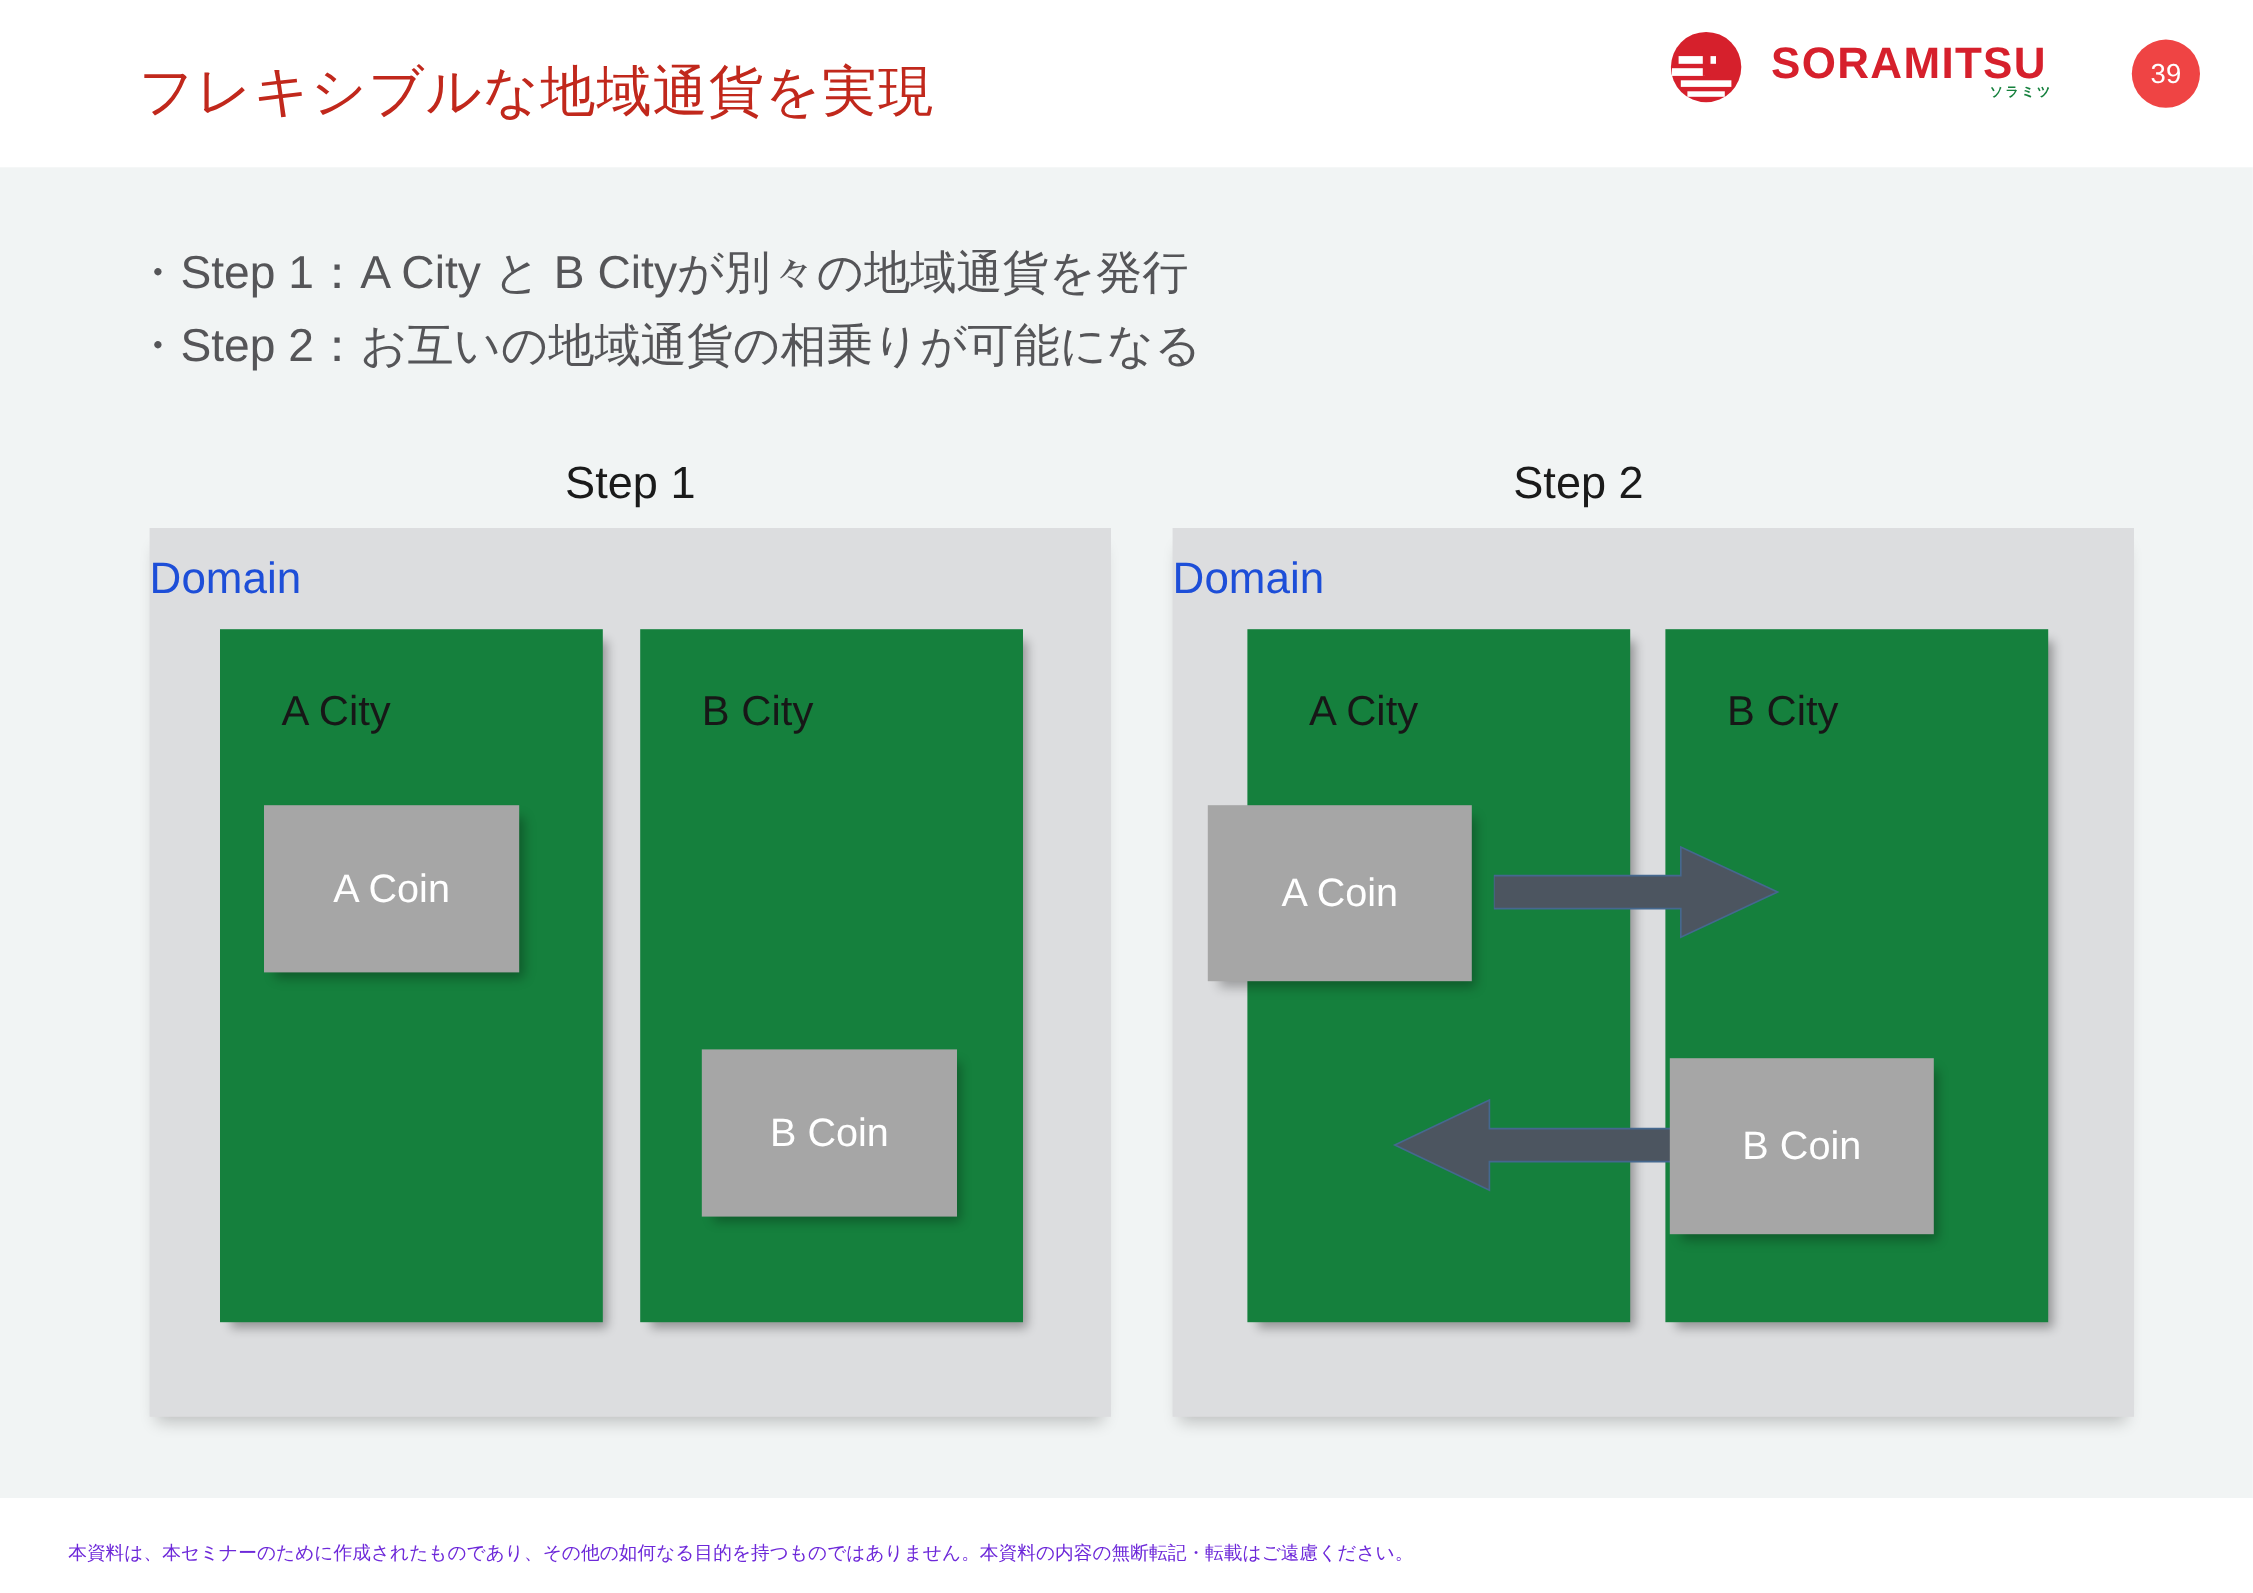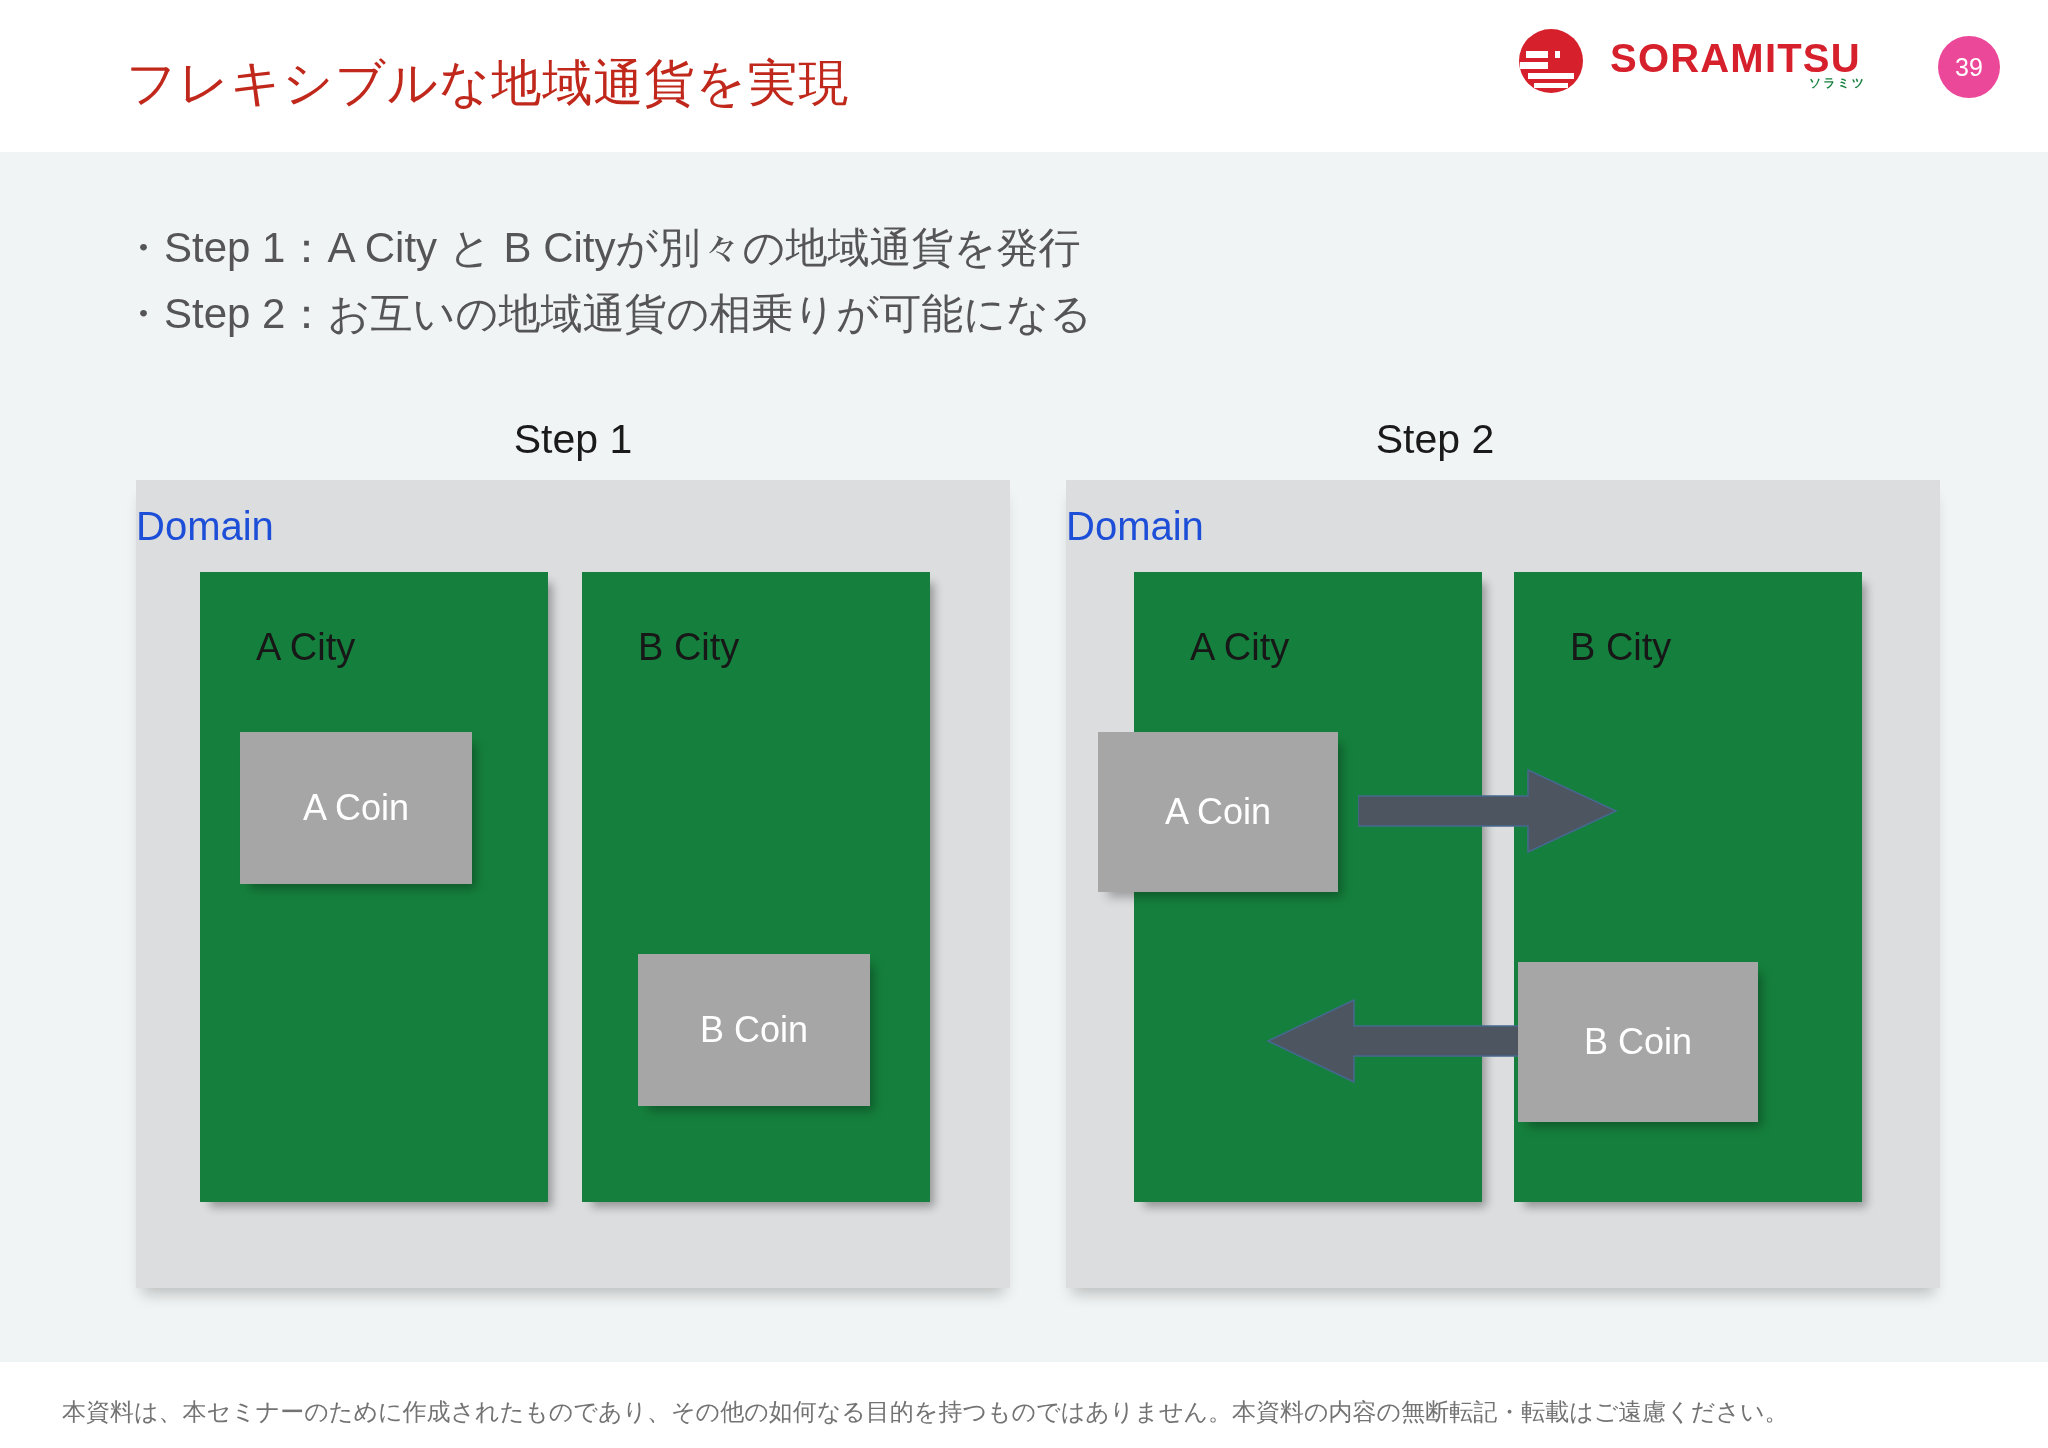--- a/index.html
+++ b/index.html
@@ -72,21 +72,21 @@
     letter-spacing: 2px;
     line-height: 18px;
   }
   .page-badge {
     position: absolute;
     right: 48px;
     top: 36px;
     width: 62px;
     height: 62px;
     border-radius: 50%;
-    background: #ec4899;
+    background: #ef4444;
     color: #ffffff;
     font-size: 25px;
     display: flex;
     align-items: center;
     justify-content: center;
   }
 
   
   .body-area {
     position: absolute;
@@ -188,23 +188,23 @@
     top: -4px;
     font-size: 22px;
     line-height: 34px;
     color: #2d2d2d;
     white-space: nowrap;
   }
   .footer-note {
     position: absolute;
     left: 62px;
     top: 32px;
-    font-size: 24px;
+    font-size: 17px;
     line-height: 36px;
-    color: #737373;
+    color: #6d28d9;
     white-space: nowrap;
     text-align: center;
   }
 </style>
 </head>
 <body>
 
 <div class="header">
   <div class="slide-title">フレキシブルな地域通貨を実現</div>
 

